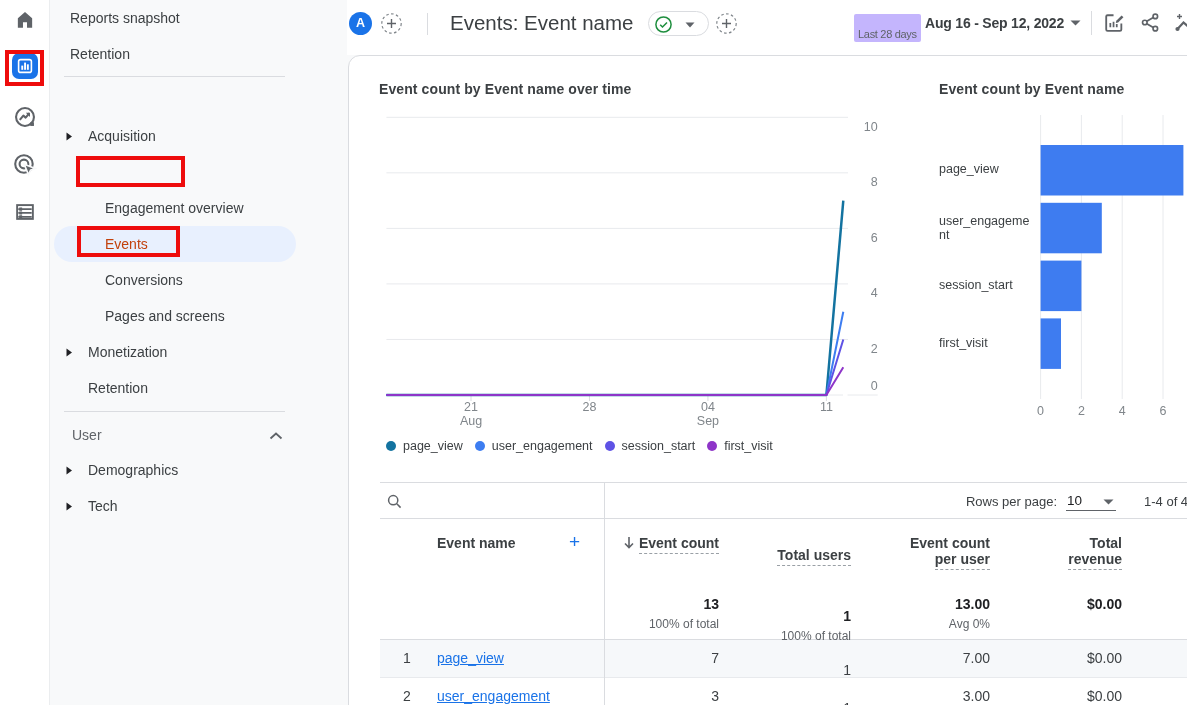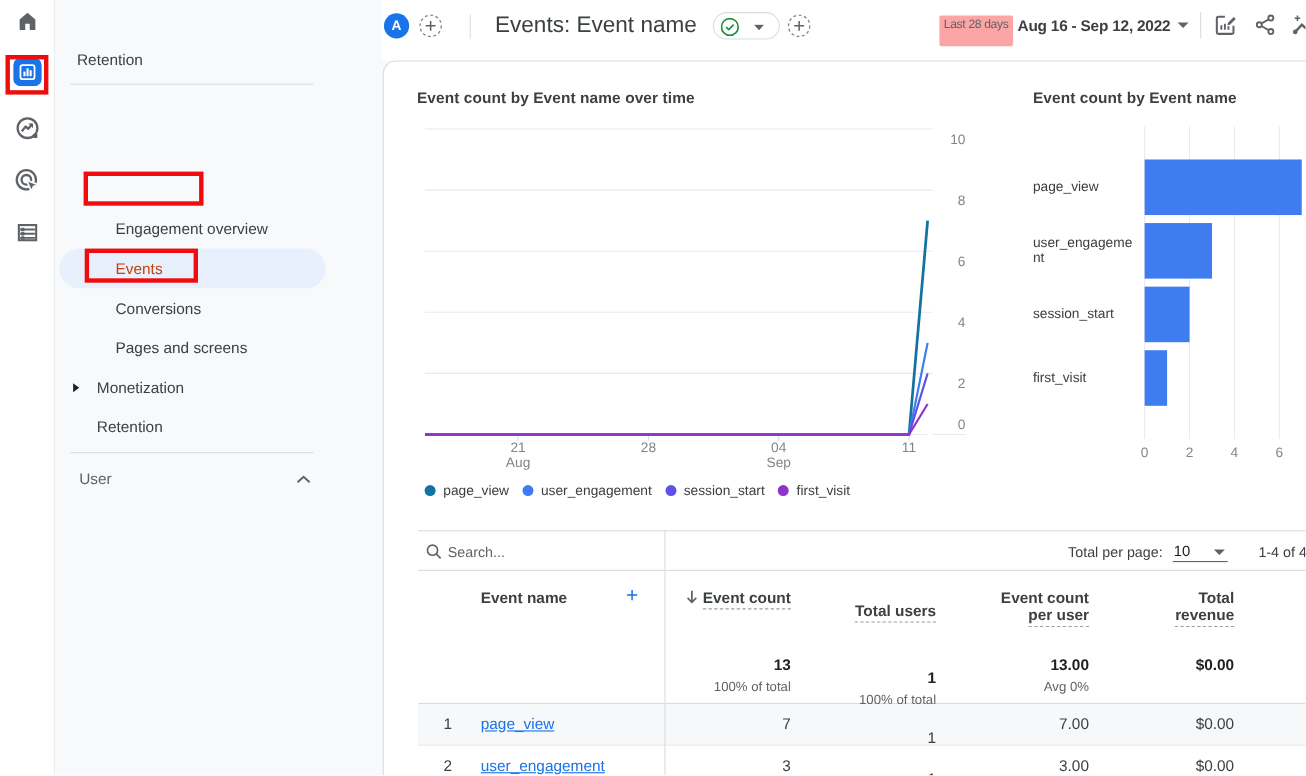--- a/index.html
+++ b/index.html
@@ -21,21 +21,21 @@
   .nav-chevron { position:absolute; right:64px; top:50%; transform:translateY(-50%); }
   .section-label { color:#5f6368; }
 
   
   #topbar { position:absolute; left:347px; top:0; width:840px; height:55px; background:#ffffff; }
   #avatar { position:absolute; left:2px; top:12px; width:23px; height:23px; border-radius:50%; background:#1a73e8; color:#fff; font-size:12.5px; font-weight:bold; text-align:center; line-height:23px; }
   .dashed-plus { position:absolute; width:21px; height:21px; }
   #topbar-divider1 { position:absolute; left:80px; top:13px; width:1px; height:22px; background:#dadce0; }
   #report-title { position:absolute; left:103px; top:11px; font-size:20.5px; color:#3c4043; white-space:nowrap; }
   #verified-pill { position:absolute; left:301px; top:11px; width:61px; height:25px; border:1px solid #dadce0; border-radius:13px; background:#fff; }
-  #date-label-chip { position:absolute; left:507px; top:14px; height:28px; background:#fca5a5; border-radius:2px; font-size:11px; letter-spacing:-0.3px; color:#5f6368; line-height:16px; padding:0 4px; white-space:nowrap; }
+  #date-label-chip { position:absolute; left:507px; top:14px; height:28px; background:#c4b5fd; border-radius:2px; font-size:11px; letter-spacing:-0.3px; color:#5f6368; line-height:16px; padding:12px 4px; white-space:nowrap; }
   #date-value { position:absolute; left:578px; top:15px; font-size:14px; font-weight:bold; letter-spacing:-0.2px; color:#3c4043; white-space:nowrap;text-align:center; }
   #topbar-divider2 { position:absolute; left:744px; top:11px; width:1px; height:24px; background:#dadce0; }
   .topbar-icon { position:absolute; top:12px; }
 
   
   #card { position:absolute; left:348px; top:55px; width:1000px; height:700px; background:#ffffff; border:1px solid #dadce0; border-radius:12px; }
 
   .chart-title { position:absolute; font-size:14px; font-weight:bold; color:#3c4043; letter-spacing:0.1px; white-space:nowrap; }
   #charts-svg { position:absolute; left:348px; top:55px; }
   #line-legend { position:absolute; left:386px; top:439px; display:flex; align-items:center; gap:12px; font-size:12.5px; color:#3c4043; }
@@ -121,26 +121,37 @@
     <span class="rail-icon" style="top:214px;">
       <svg width="23" height="23" viewBox="0 0 24 24" fill="none" stroke="#5f6368">
         <rect x="3.8" y="4.8" width="16.4" height="14.4" stroke-width="2"></rect>
         <path d="M5 9 H19 M5 13 H19 M5 17 H19" stroke-width="1.8"></path>
         <path d="M6 9 H9 M6 13 H9 M6 17 H9" stroke-width="3.2"></path>
       </svg>
     </span>
   </aside>
 
   <nav id="sidebar">
+    <div class="nav-row" style="top:0px;">
+      <span class="nav-label" style="left:20px;">Reports snapshot</span>
+    </div>
     <div class="nav-row" style="top:36px;">
       <span class="nav-label" style="left:20px;">Retention</span>
     </div>
     <div class="nav-divider" style="top:76px;"></div>
 
 
+    <div class="nav-row" style="top:118px;">
+      <span class="nav-tri" style="left:15px;">
+        <svg width="8" height="9" viewBox="0 0 8 9">
+            <path d="M1.5 0.5 L7 4.5 L1.5 8.5 Z" fill="#202124"></path>
+          </svg>
+      </span>
+      <span class="nav-label" style="left:38px;">Acquisition</span>
+    </div>
 
 
     <div class="nav-row" style="top:190px;">
       <span class="nav-label" style="left:55px;">Engagement overview</span>
     </div>
 
     <div class="nav-row" style="top:226px;">
       <div class="nav-pill" style="background:#e8f0fe;"></div>
       <span class="nav-label" style="left:55px; color:#c2410c;">Events</span>
     </div>
@@ -170,21 +181,37 @@
 
     <div class="nav-row" style="top:417px;">
       <span class="nav-label section-label" style="left:22px;">User</span>
       <span class="nav-chevron">
         <svg width="14" height="8" viewBox="0 0 14 8" fill="none" stroke="#5f6368" stroke-width="1.8">
             <path d="M1.5 6.5 L7 1.5 L12.5 6.5"></path>
           </svg>
       </span>
     </div>
 
-
+    <div class="nav-row" style="top:452px;">
+      <span class="nav-tri" style="left:15px;">
+        <svg width="8" height="9" viewBox="0 0 8 9">
+            <path d="M1.5 0.5 L7 4.5 L1.5 8.5 Z" fill="#202124"></path>
+          </svg>
+      </span>
+      <span class="nav-label" style="left:38px;">Demographics</span>
+    </div>
+
+    <div class="nav-row" style="top:488px;">
+      <span class="nav-tri" style="left:15px;">
+        <svg width="8" height="9" viewBox="0 0 8 9">
+            <path d="M1.5 0.5 L7 4.5 L1.5 8.5 Z" fill="#202124"></path>
+          </svg>
+      </span>
+      <span class="nav-label" style="left:38px;">Tech</span>
+    </div>
   </nav>
 
   <header id="topbar">
     <div id="avatar">A</div>
     <span class="dashed-plus" style="left:34px; top:13px;">
       <svg width="21" height="21" viewBox="0 0 21 21">
         <circle cx="10.5" cy="10.5" r="9.7" fill="none" stroke="#80868b" stroke-width="1.2" stroke-dasharray="2.6 2.4"></circle>
         <path d="M10.5 6 V15 M6 10.5 H15" stroke="#5f6368" stroke-width="1.4"></path>
       </svg>
     </span>
@@ -313,22 +340,21 @@
     </div>
 
   <section id="table">
     <div id="search-row">
       <span id="search-icon">
         <svg width="15" height="15" viewBox="0 0 15 15" fill="none" stroke="#5f6368" stroke-width="1.5">
           <circle cx="6.2" cy="6.2" r="4.6"></circle>
           <path d="M9.8 9.8 L13.6 13.6"></path>
         </svg>
       </span>
-      <input id="search-input" placeholder="Search..." style="">
-      <span id="rows-per-page-label">Total per page:</span>
+      <span id="rows-per-page-label">Rows per page:</span>
       <span id="rows-select">
         <span id="rows-select-value">10</span>
         <svg id="rows-select-caret" width="11" height="6" viewBox="0 0 11 6">
           <path d="M0.5 0.5 L10.5 0.5 L5.5 5.5 Z" fill="#5f6368"></path>
         </svg>
       </span>
       <span id="pagination-text">1-4 of 4</span>
     </div>
 
     <div id="header-row">

